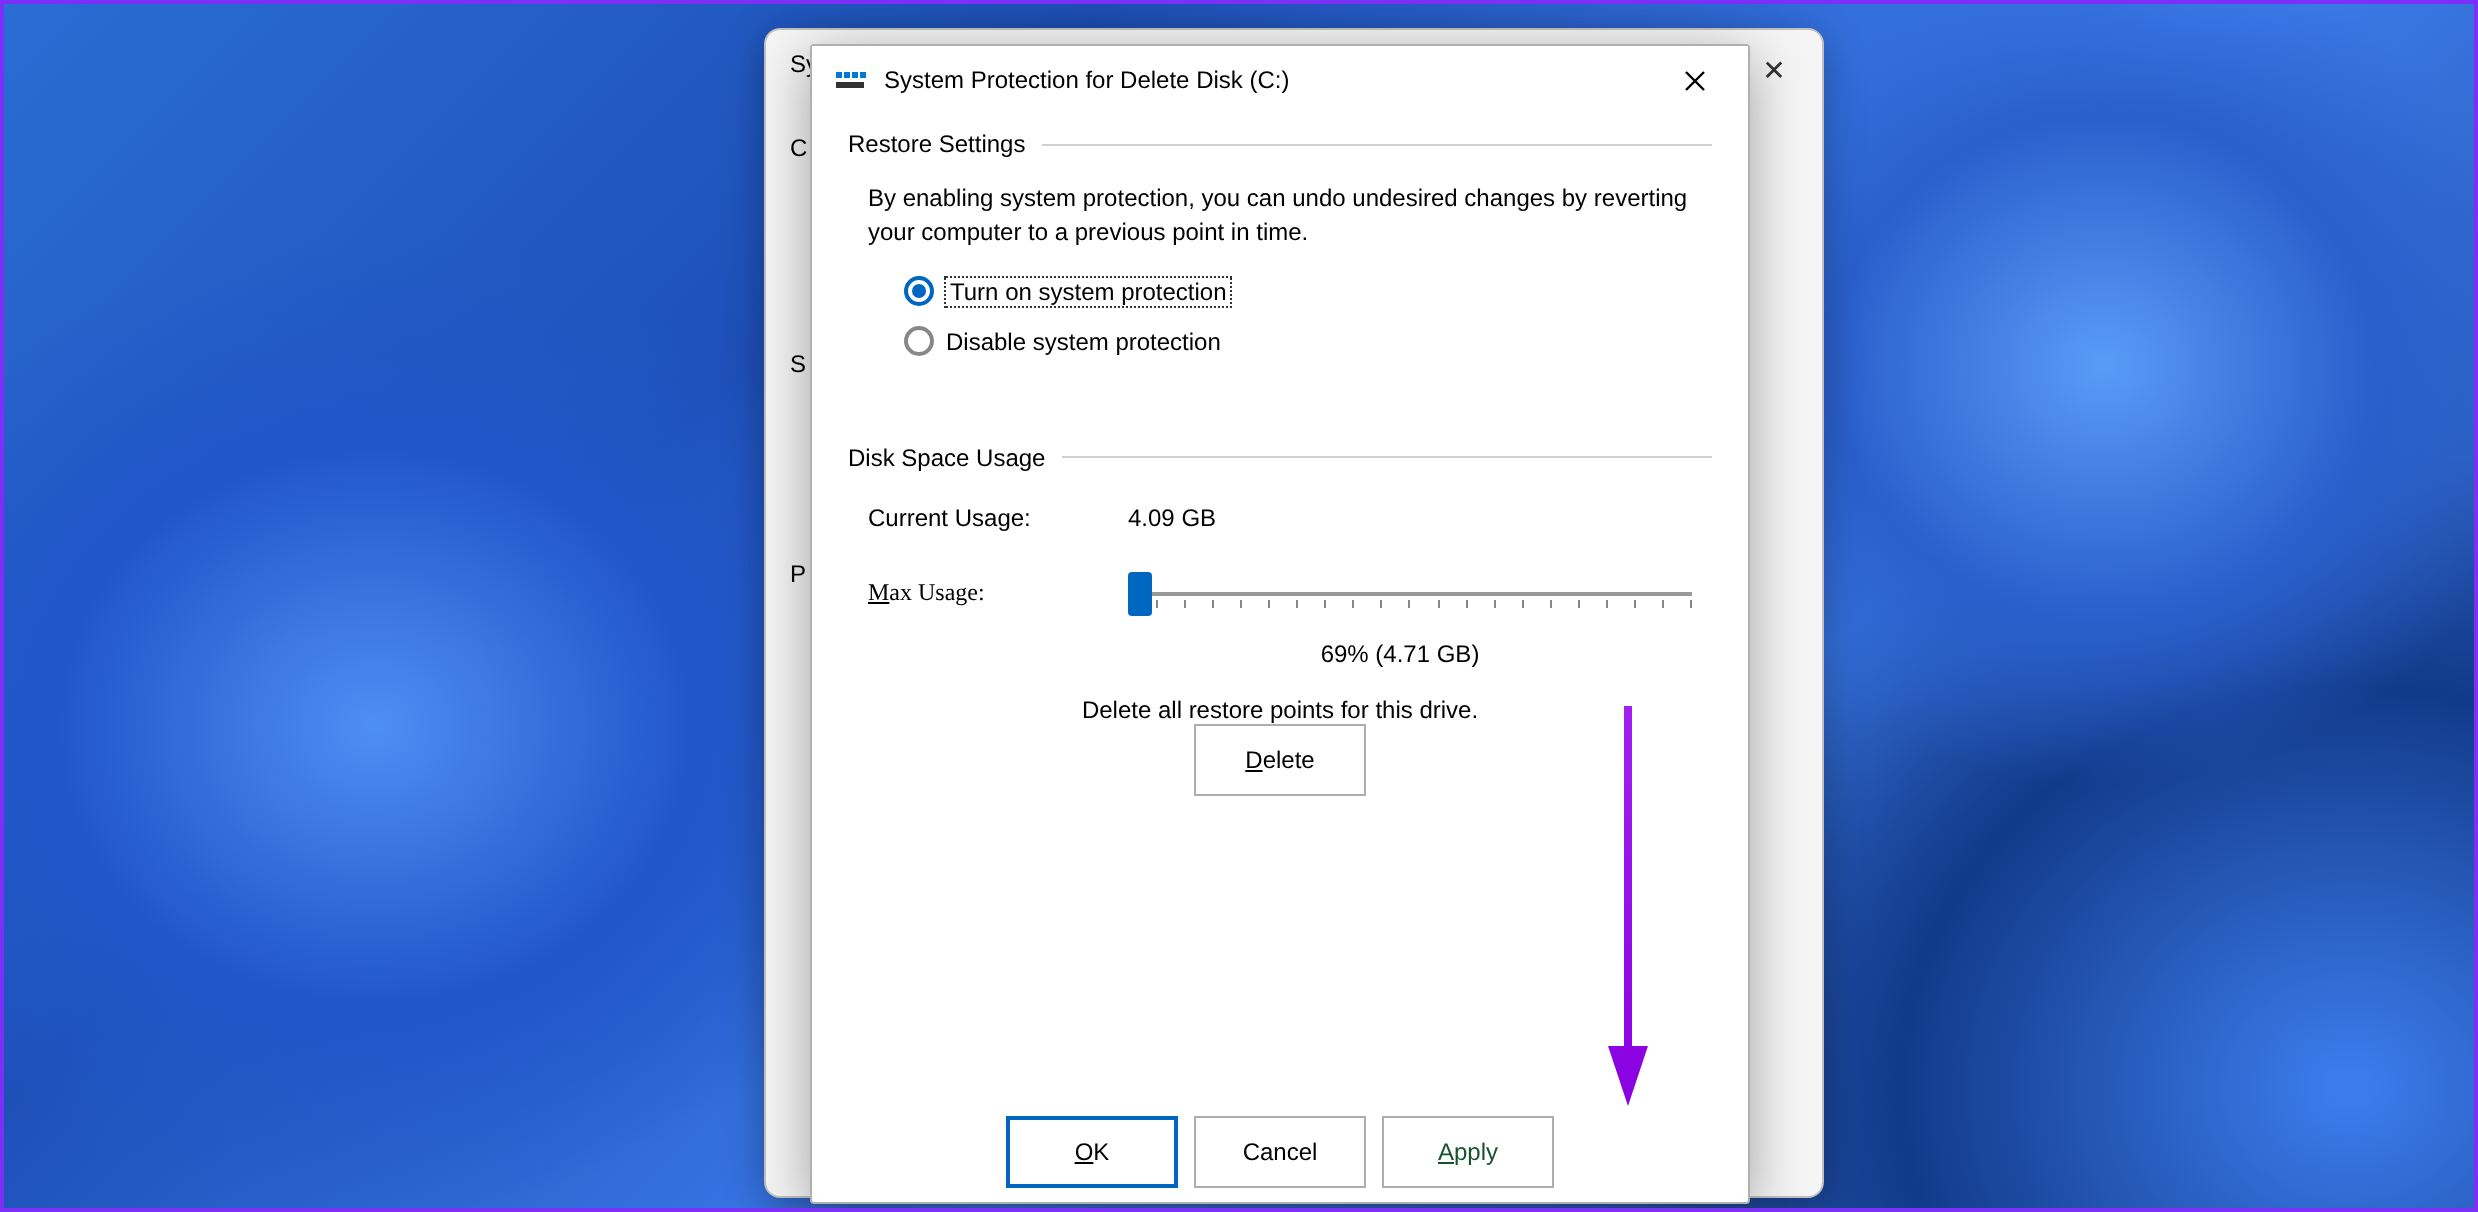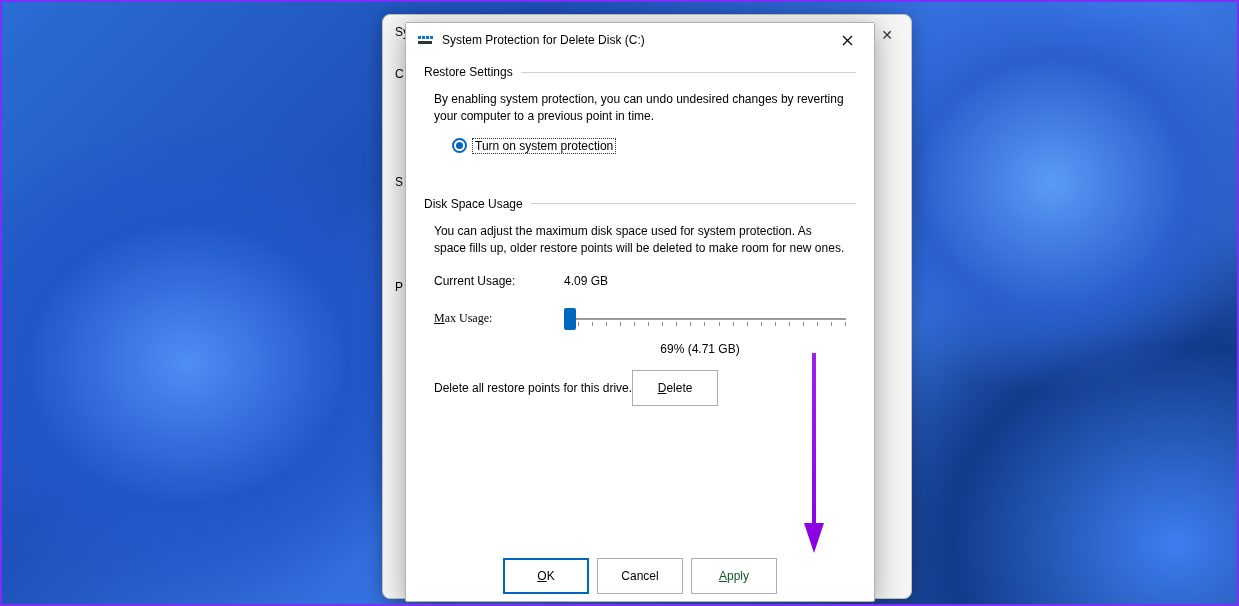--- a/index.html
+++ b/index.html
@@ -112,21 +112,21 @@
 .slider-ticks span { width:1px; height:4px; background:#888; }
 .slider-thumb {
   position:absolute; top:0; width:12px; height:22px;
   background:#0067c0; border-radius:2px;
   left: 2%;
   transform: translateX(-50%);
   cursor: pointer;
 }
 .slider-value { text-align:center; font-size:12px; margin-top: 12px; padding-left: 120px; }
 
-.delete-row { display:flex; align-items:center; padding: 14px 10px 8px 10px; justify-content: flex-start; }
+.delete-row { display:flex; align-items:center; padding: 14px 10px 8px 10px; justify-content: space-between; flex-direction: column; }
 .delete-row .txt { font-size:12px; max-width: 290px; }
 
 button.win-btn {
   min-width: 86px; height: 36px;
   background: #fff; border:1px solid #adadad;
   font-size: 12px; font-family: inherit;
   cursor: pointer; padding: 0 12px;
 }
 button.win-btn.default { border-color:#0067c0; box-shadow: inset 0 0 0 1px #0067c0; }
 button.win-btn:disabled { color:#14532d; cursor:default; }
@@ -186,28 +186,31 @@
       <div class="line"></div>
     </div>
     <div class="desc">By enabling system protection, you can undo undesired changes by reverting your computer to a previous point in time.</div>
     <div class="radio-group">
       <div class="radio-item selected">
         <div class="radio-outer">
             <div class="radio-inner"></div>
           </div>
         <span class="radio-label">Turn on system protection</span>
       </div>
+      <div class="radio-item">
+        <div class="radio-outer"></div>
+        <span class="radio-label">Disable system protection</span>
+      </div>
     </div>
 
     <div class="disk-section">
       <div class="group-label">
         <span>Disk Space Usage</span>
         <div class="line"></div>
       </div>
-      <div class="desc">You can adjust the maximum disk space used for system protection. As space fills up, older restore points will be deleted to make room for new ones.</div>
 
       <div class="usage-row">
         <div class="lbl">Current Usage:</div>
         <div class="val">4.09 GB</div>
       </div>
 
       <div class="slider-row" style="margin-top:10px;font-family:Liberation Serif, serif;">
         <div class="lbl">
           <span class="underline">M</span><span>ax Usage:</span>
         </div>

